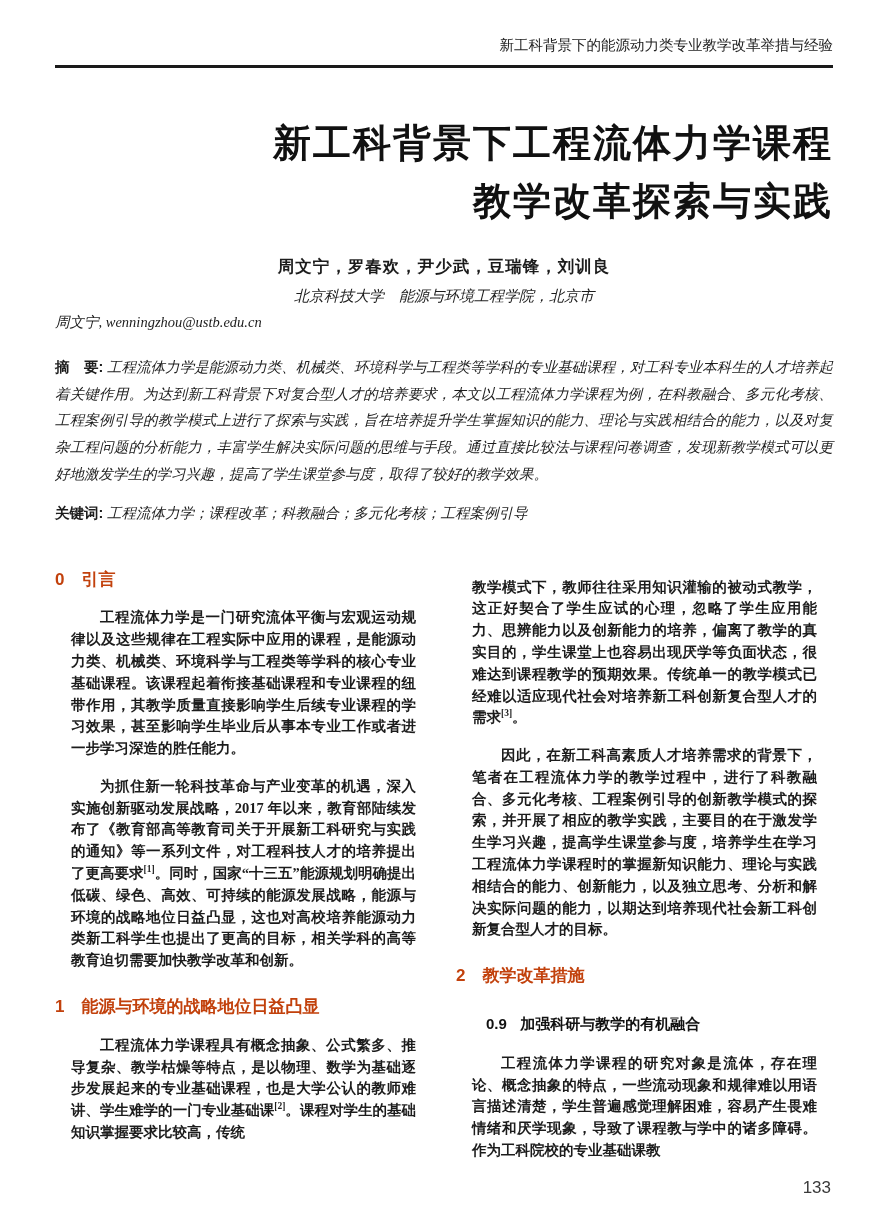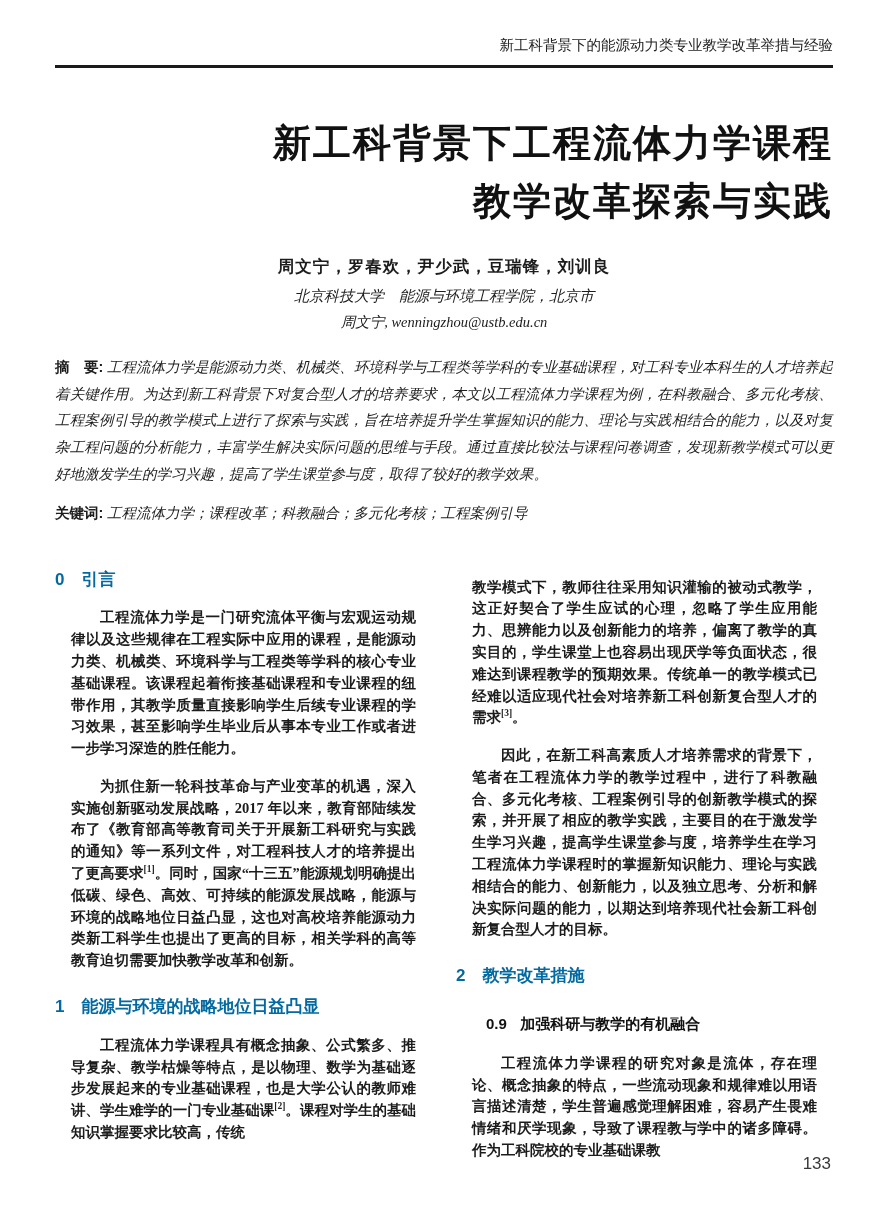--- a/index.html
+++ b/index.html
@@ -46,21 +46,20 @@
     font-family:"Liberation Sans","DejaVu Sans",sans-serif;
   }
   .affiliation {
     margin-top:9px;
     text-align:center;
     font-size:15px;
     font-style:italic;
   }
   .email {
     margin-top:7px;
-    text-align:center;
     font-size:14.5px;
     font-style:italic;
   }
   .abstract {
     margin:22px 0 0 0;
     font-size:14.5px;
     line-height:26.7px;
     text-align:justify;
     text-indent:0;
   }
@@ -87,42 +86,42 @@
     line-height:21.8px;
     text-align:justify;
   }
   .col p { margin:16px; text-indent:2em;font-weight:bold; }
   .col p.no-indent { text-indent:0; }
   h2.sec {
     font-size:17px;
     font-weight:bold;
     margin:24px 0 17px 0;
     font-family:"Liberation Sans","DejaVu Sans",sans-serif;
-    color:#0369a1;
+    color:#c2410c;
   }
   h2.sec.first { margin-top:8px; }
   h3.subsec {
     font-size:15px;
     font-weight:bold;
     margin:26px 0 18px 0;
     padding-left:2em;
     font-family:"Liberation Sans","DejaVu Sans",sans-serif;
     color:#111;
   }
   .sec-num { margin-right:1em; }
   h3.subsec .sec-num { margin-right:0.9em; }
   sup.ref {
     font-size:9.5px;
     line-height:0;
     vertical-align:super;
   }
   .page-number {
     position:absolute;
     right:57px;
-    bottom:41px;
+    bottom:17px;
     font-size:17px;
     color:#3a3a3a;
     font-family:"Liberation Sans","DejaVu Sans",sans-serif;
   }
 </style>
 </head>
 <body>
 
 <div class="page">
 

